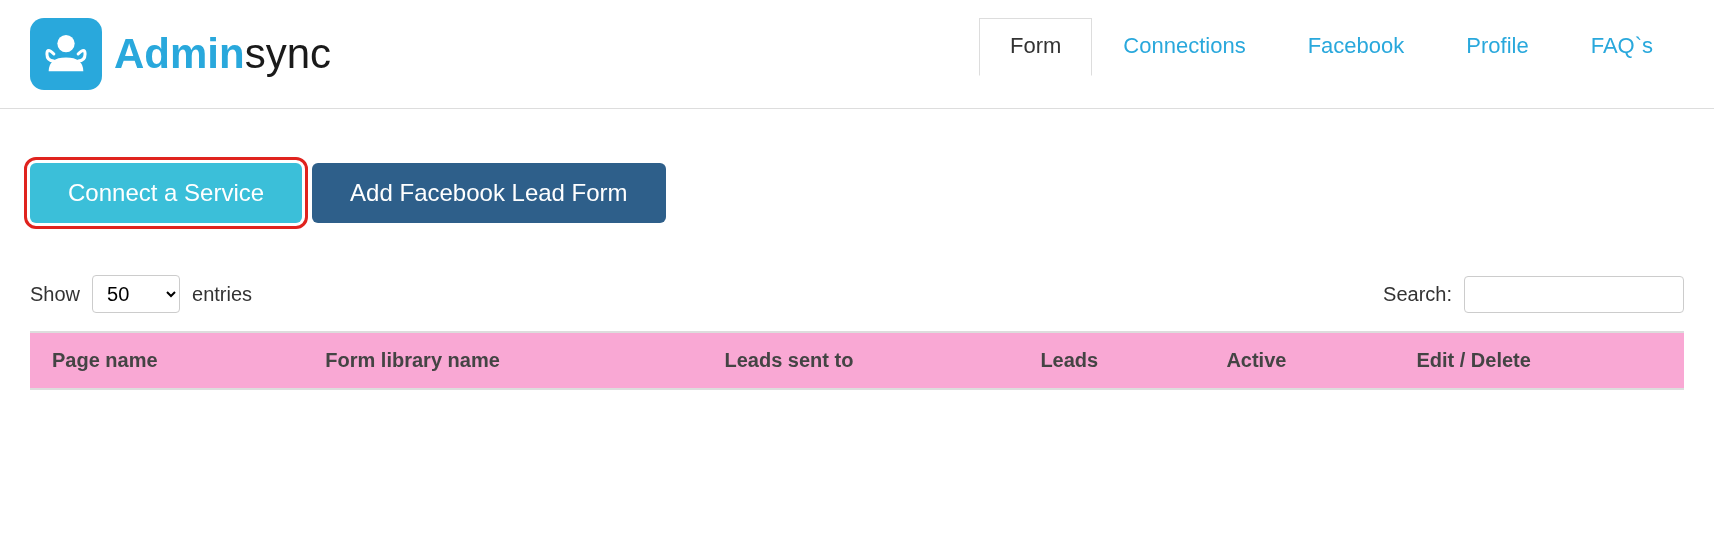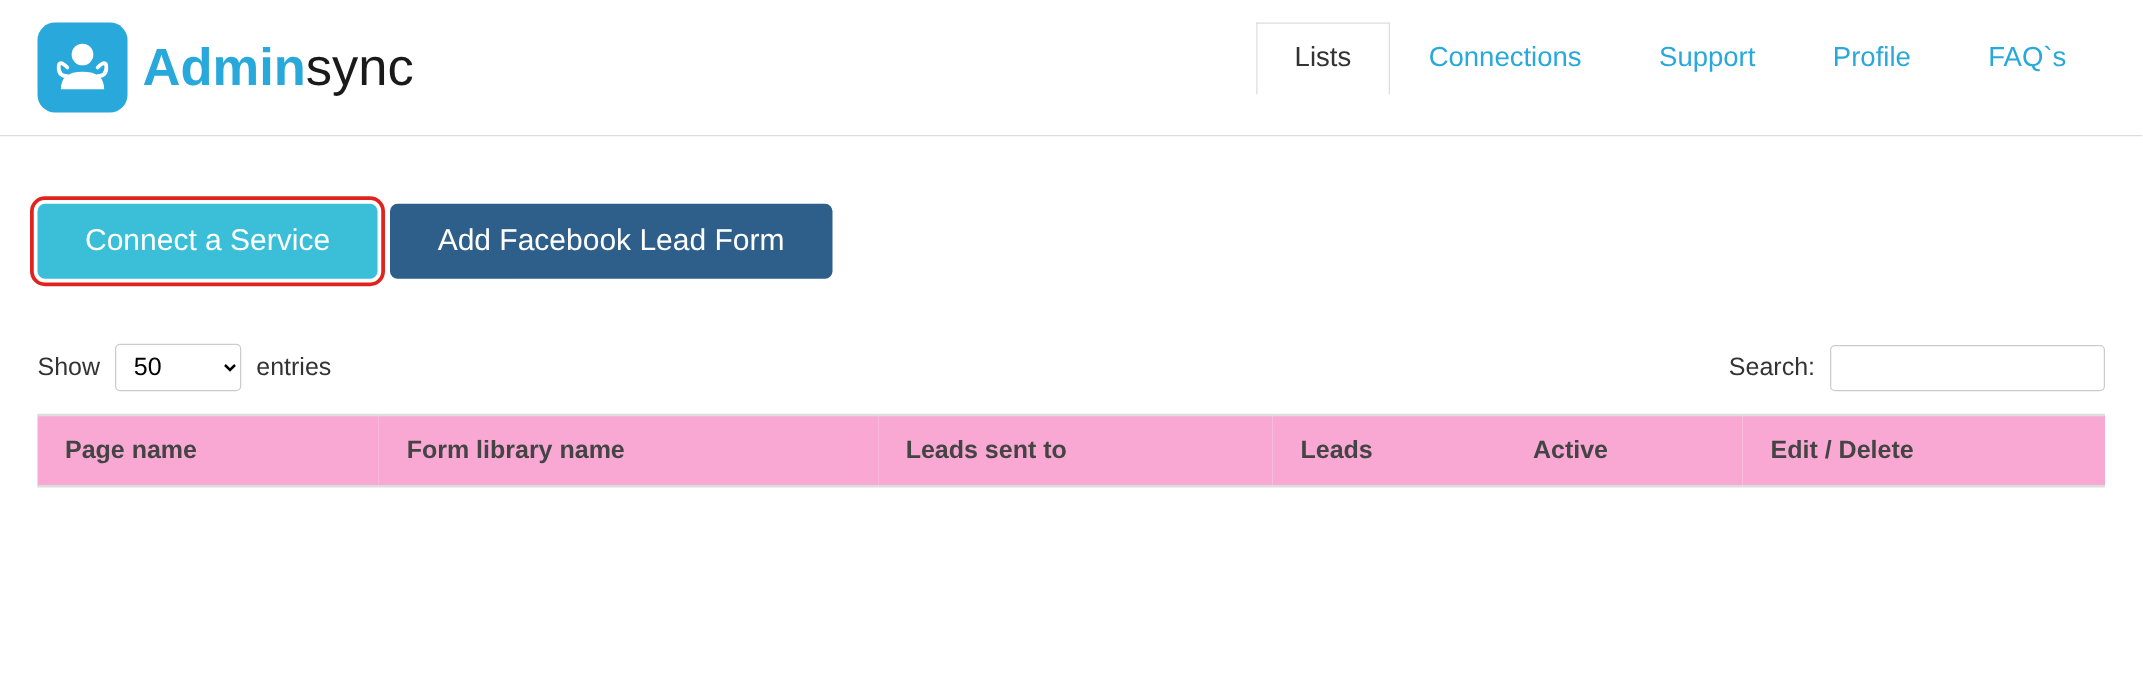--- a/index.html
+++ b/index.html
@@ -150,21 +150,21 @@
       color: #333;
     }
 
     .entries-select {
       border: 1px solid #ccc;
       border-radius: 4px;
       padding: 6px 10px;
       font-size: 20px;
       cursor: pointer;
       background: #fff;
-      width: 101px;
+      width: 88px;
     }
 
     .search-area {
       display: flex;
       align-items: center;
       gap: 12px;
       font-size: 20px;
       color: #333;
     }
 
@@ -209,23 +209,23 @@
         <path d="M44 30 Q52 22 52 30 Q52 38 44 38" fill="none" stroke="white" stroke-width="3.5" stroke-linecap="round"></path>
         <path d="M16 30 Q8 22 8 30 Q8 38 16 38" fill="none" stroke="white" stroke-width="3.5" stroke-linecap="round"></path>
       </svg>
     </div>
     <div class="logo-text">
       <span>Admin</span><span style="color:#1a1a1a; font-weight:300;text-align:center;">sync</span>
     </div>
   </div>
 
   <nav class="nav-tabs">
-    <a class="nav-tab active">Lists</a>
+    <a class="nav-tab active">Form</a>
     <a class="nav-tab">Connections</a>
-    <a class="nav-tab">Support</a>
+    <a class="nav-tab">Facebook</a>
     <a class="nav-tab">Profile</a>
     <a class="nav-tab">FAQ`s</a>
   </nav>
 </header>
 
 <main class="main">
 
   <div style="display: flex; align-items: flex-start; justify-content: space-between; margin-bottom: 24px; padding-top: 24px;">
     <div class="action-row">
       <button class="btn-connect">Connect a Service</button>

